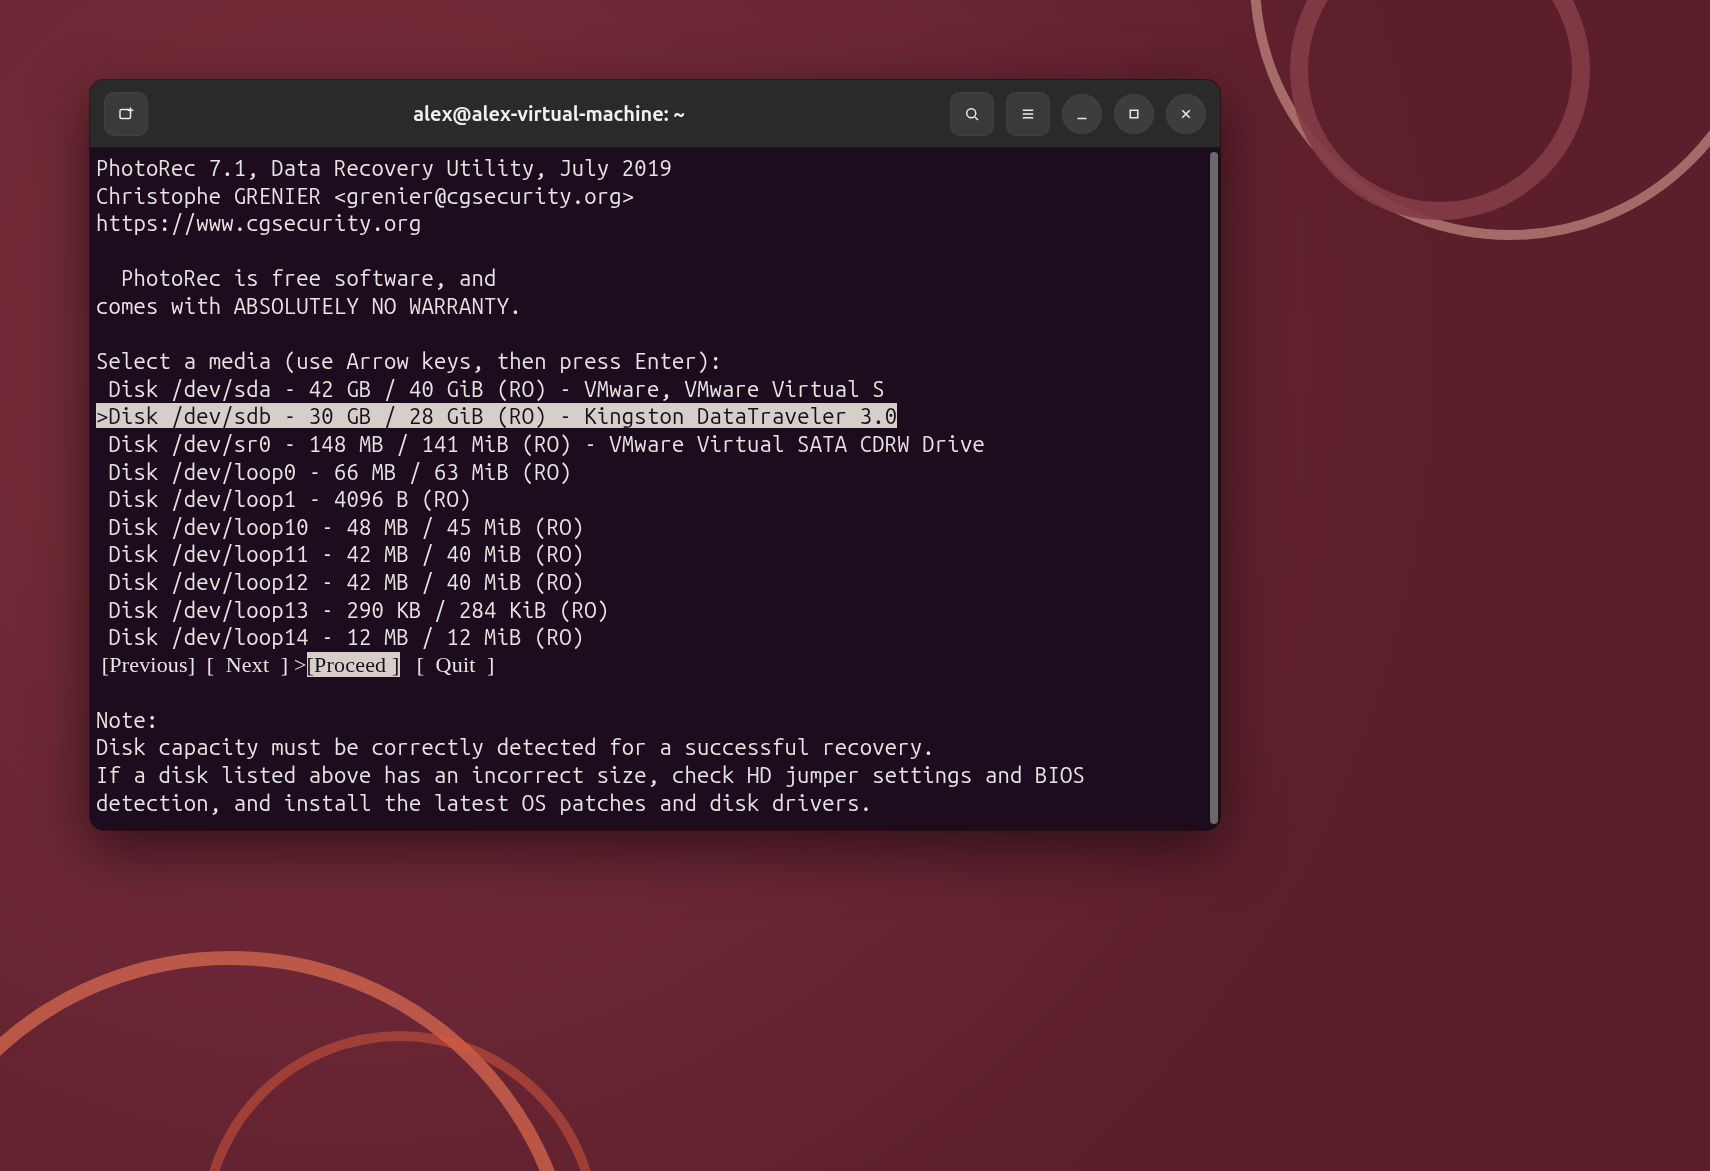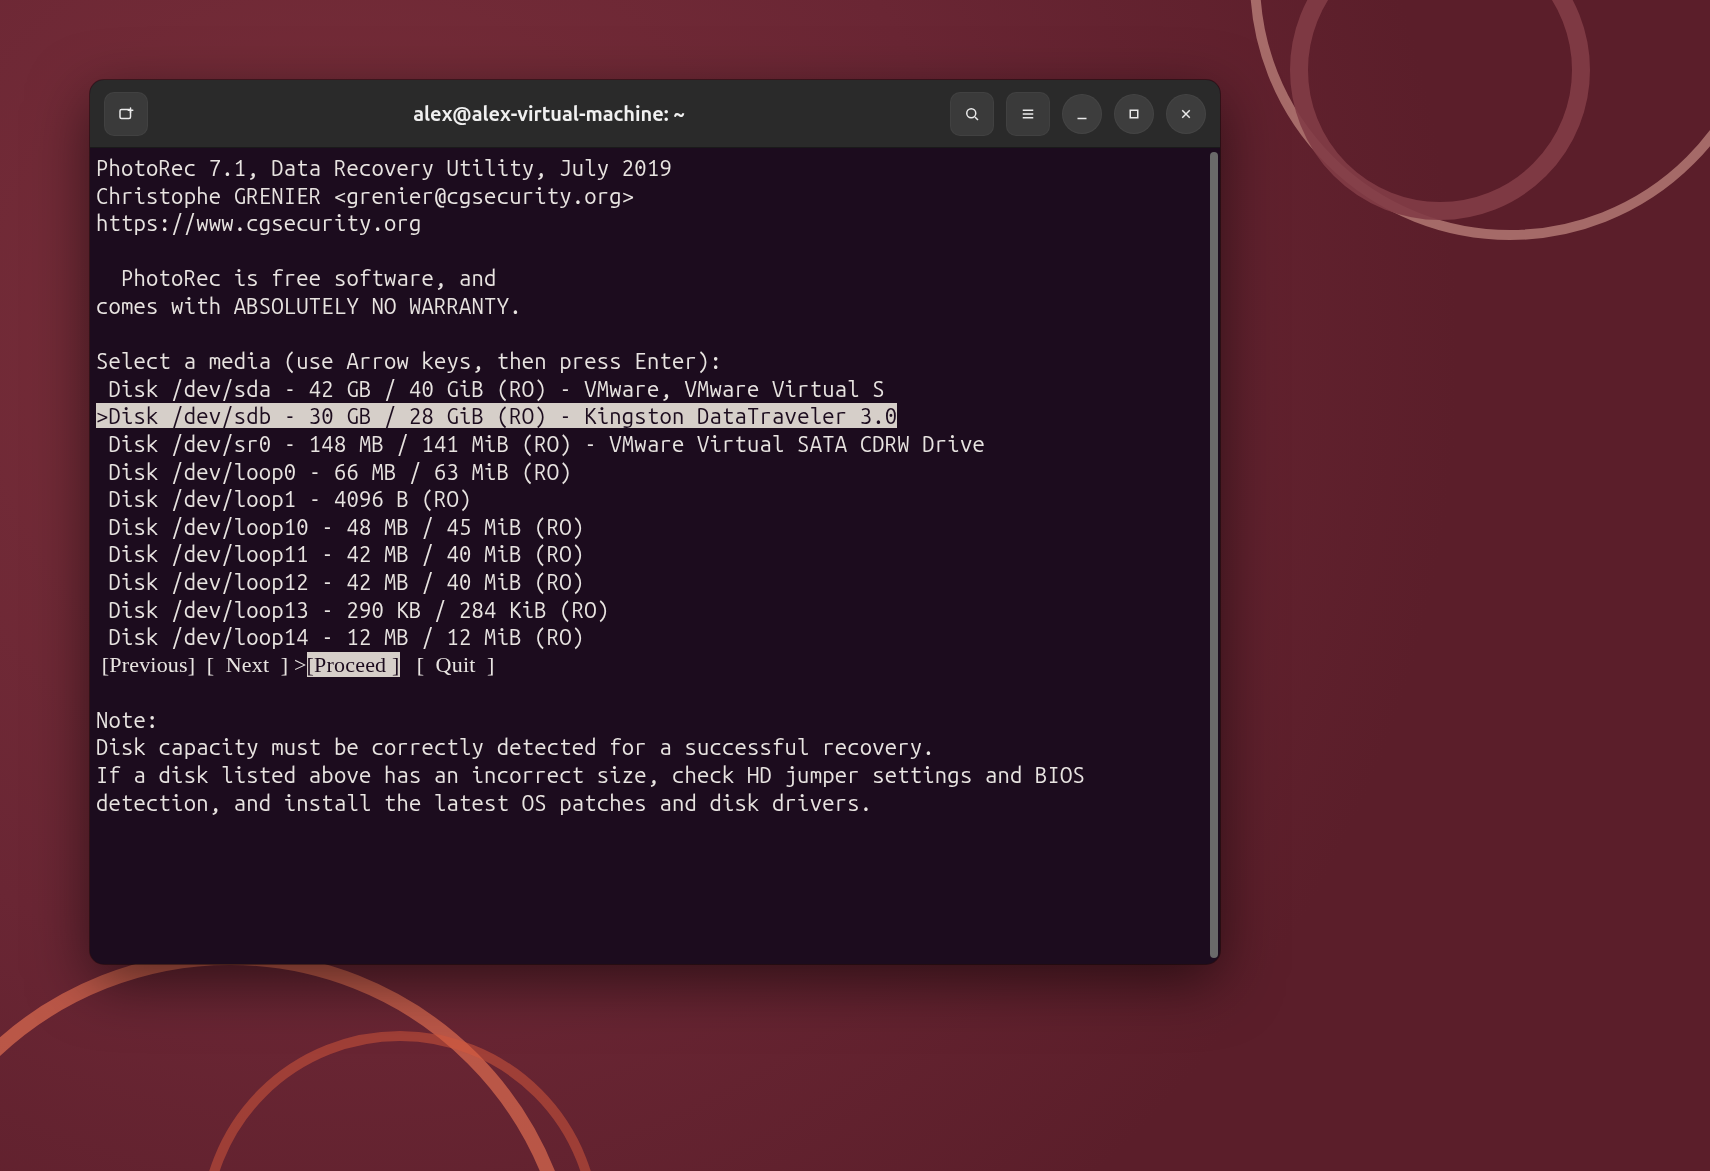--- a/index.html
+++ b/index.html
@@ -26,21 +26,21 @@
   .sq1 { width: 520px; height: 520px; top: -280px; right: -60px; border-color: rgba(255,200,180,0.45); border-width: 10px;}
   .sq2 { width: 300px; height: 300px; top: -80px; right: 120px; border-color: rgba(130,60,70,0.9); border-width: 18px;}
   .sq3 { width: 700px; height: 700px; bottom: -480px; left: -120px; border-color: rgba(255,130,90,0.55); border-width: 14px;}
   .sq4 { width: 400px; height: 400px; bottom: -260px; left: 200px; border-color: rgba(215,90,60,0.5); border-width: 10px;}
 
   .window {
     position: absolute;
     top: 80px;
     left: 90px;
     width: 1130px;
-    height: 884px;
+    height: 750px;
     background: #1c0c1e;
     border-radius: 14px;
     box-shadow: 0 18px 60px rgba(0,0,0,0.55), 0 0 0 1px rgba(0,0,0,0.4);
     display: flex;
     flex-direction: column;
     overflow: hidden;
     z-index: 10;
   }
   .titlebar {
     height: 68px;

